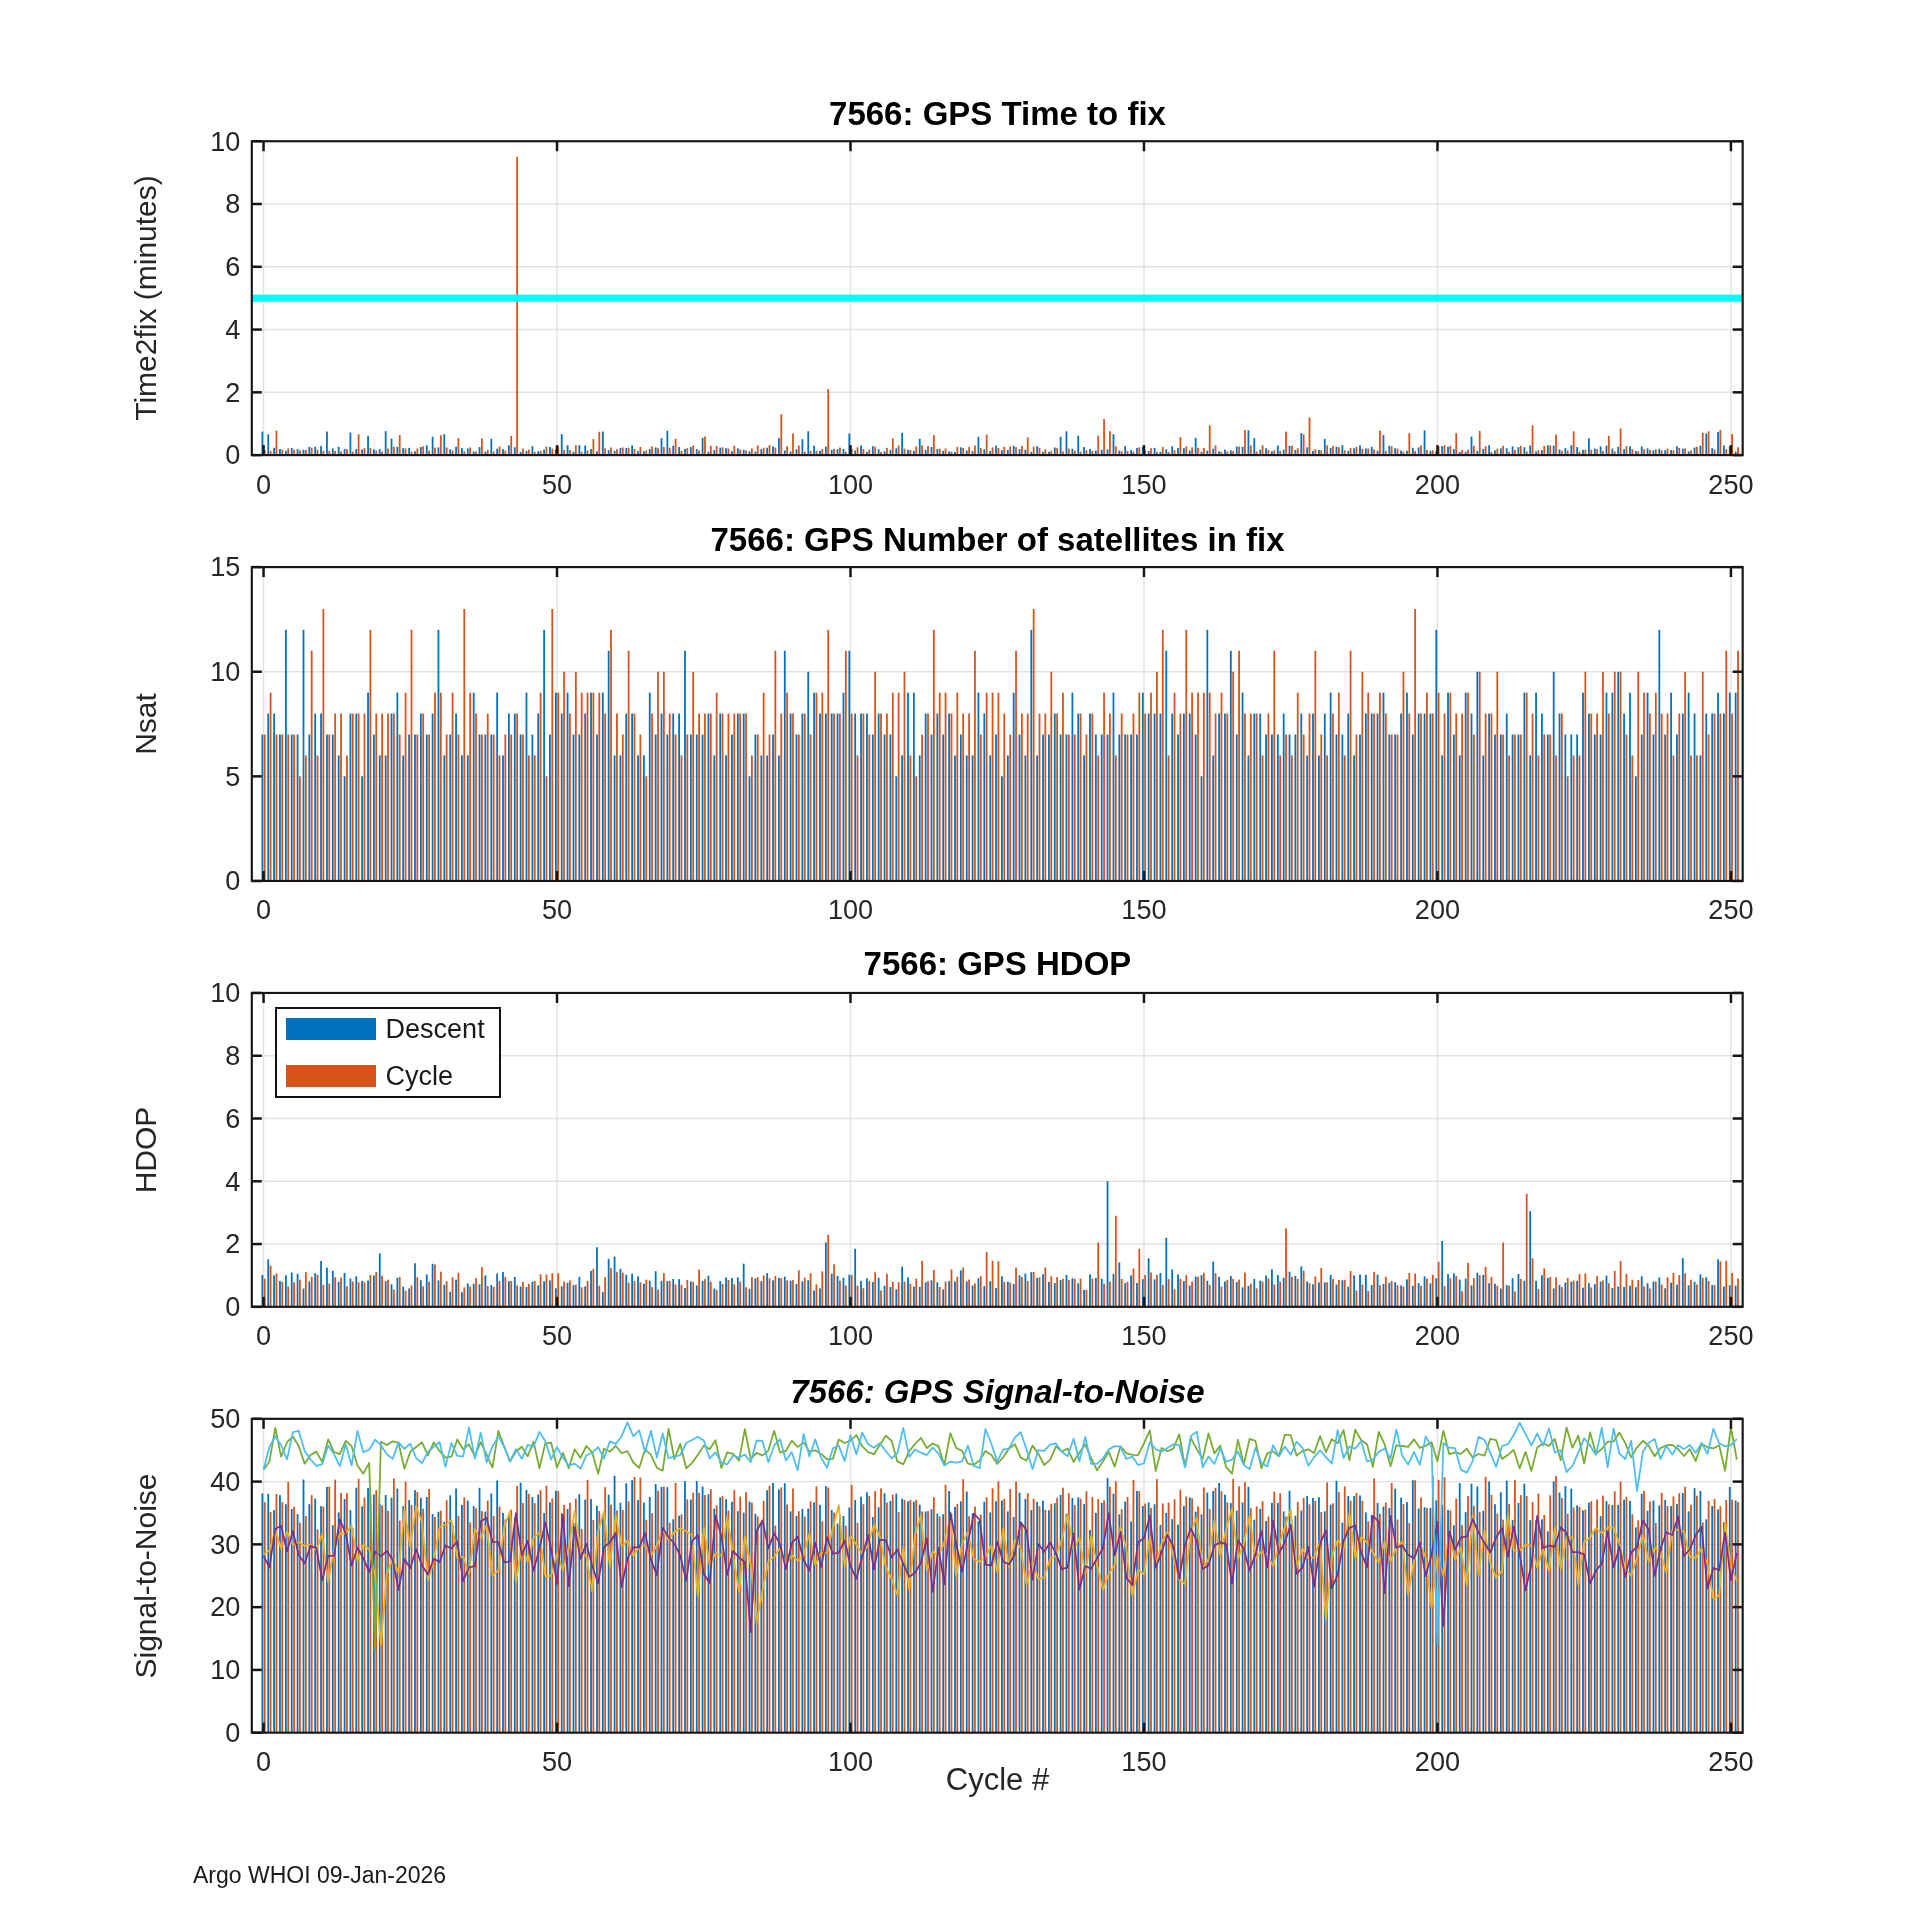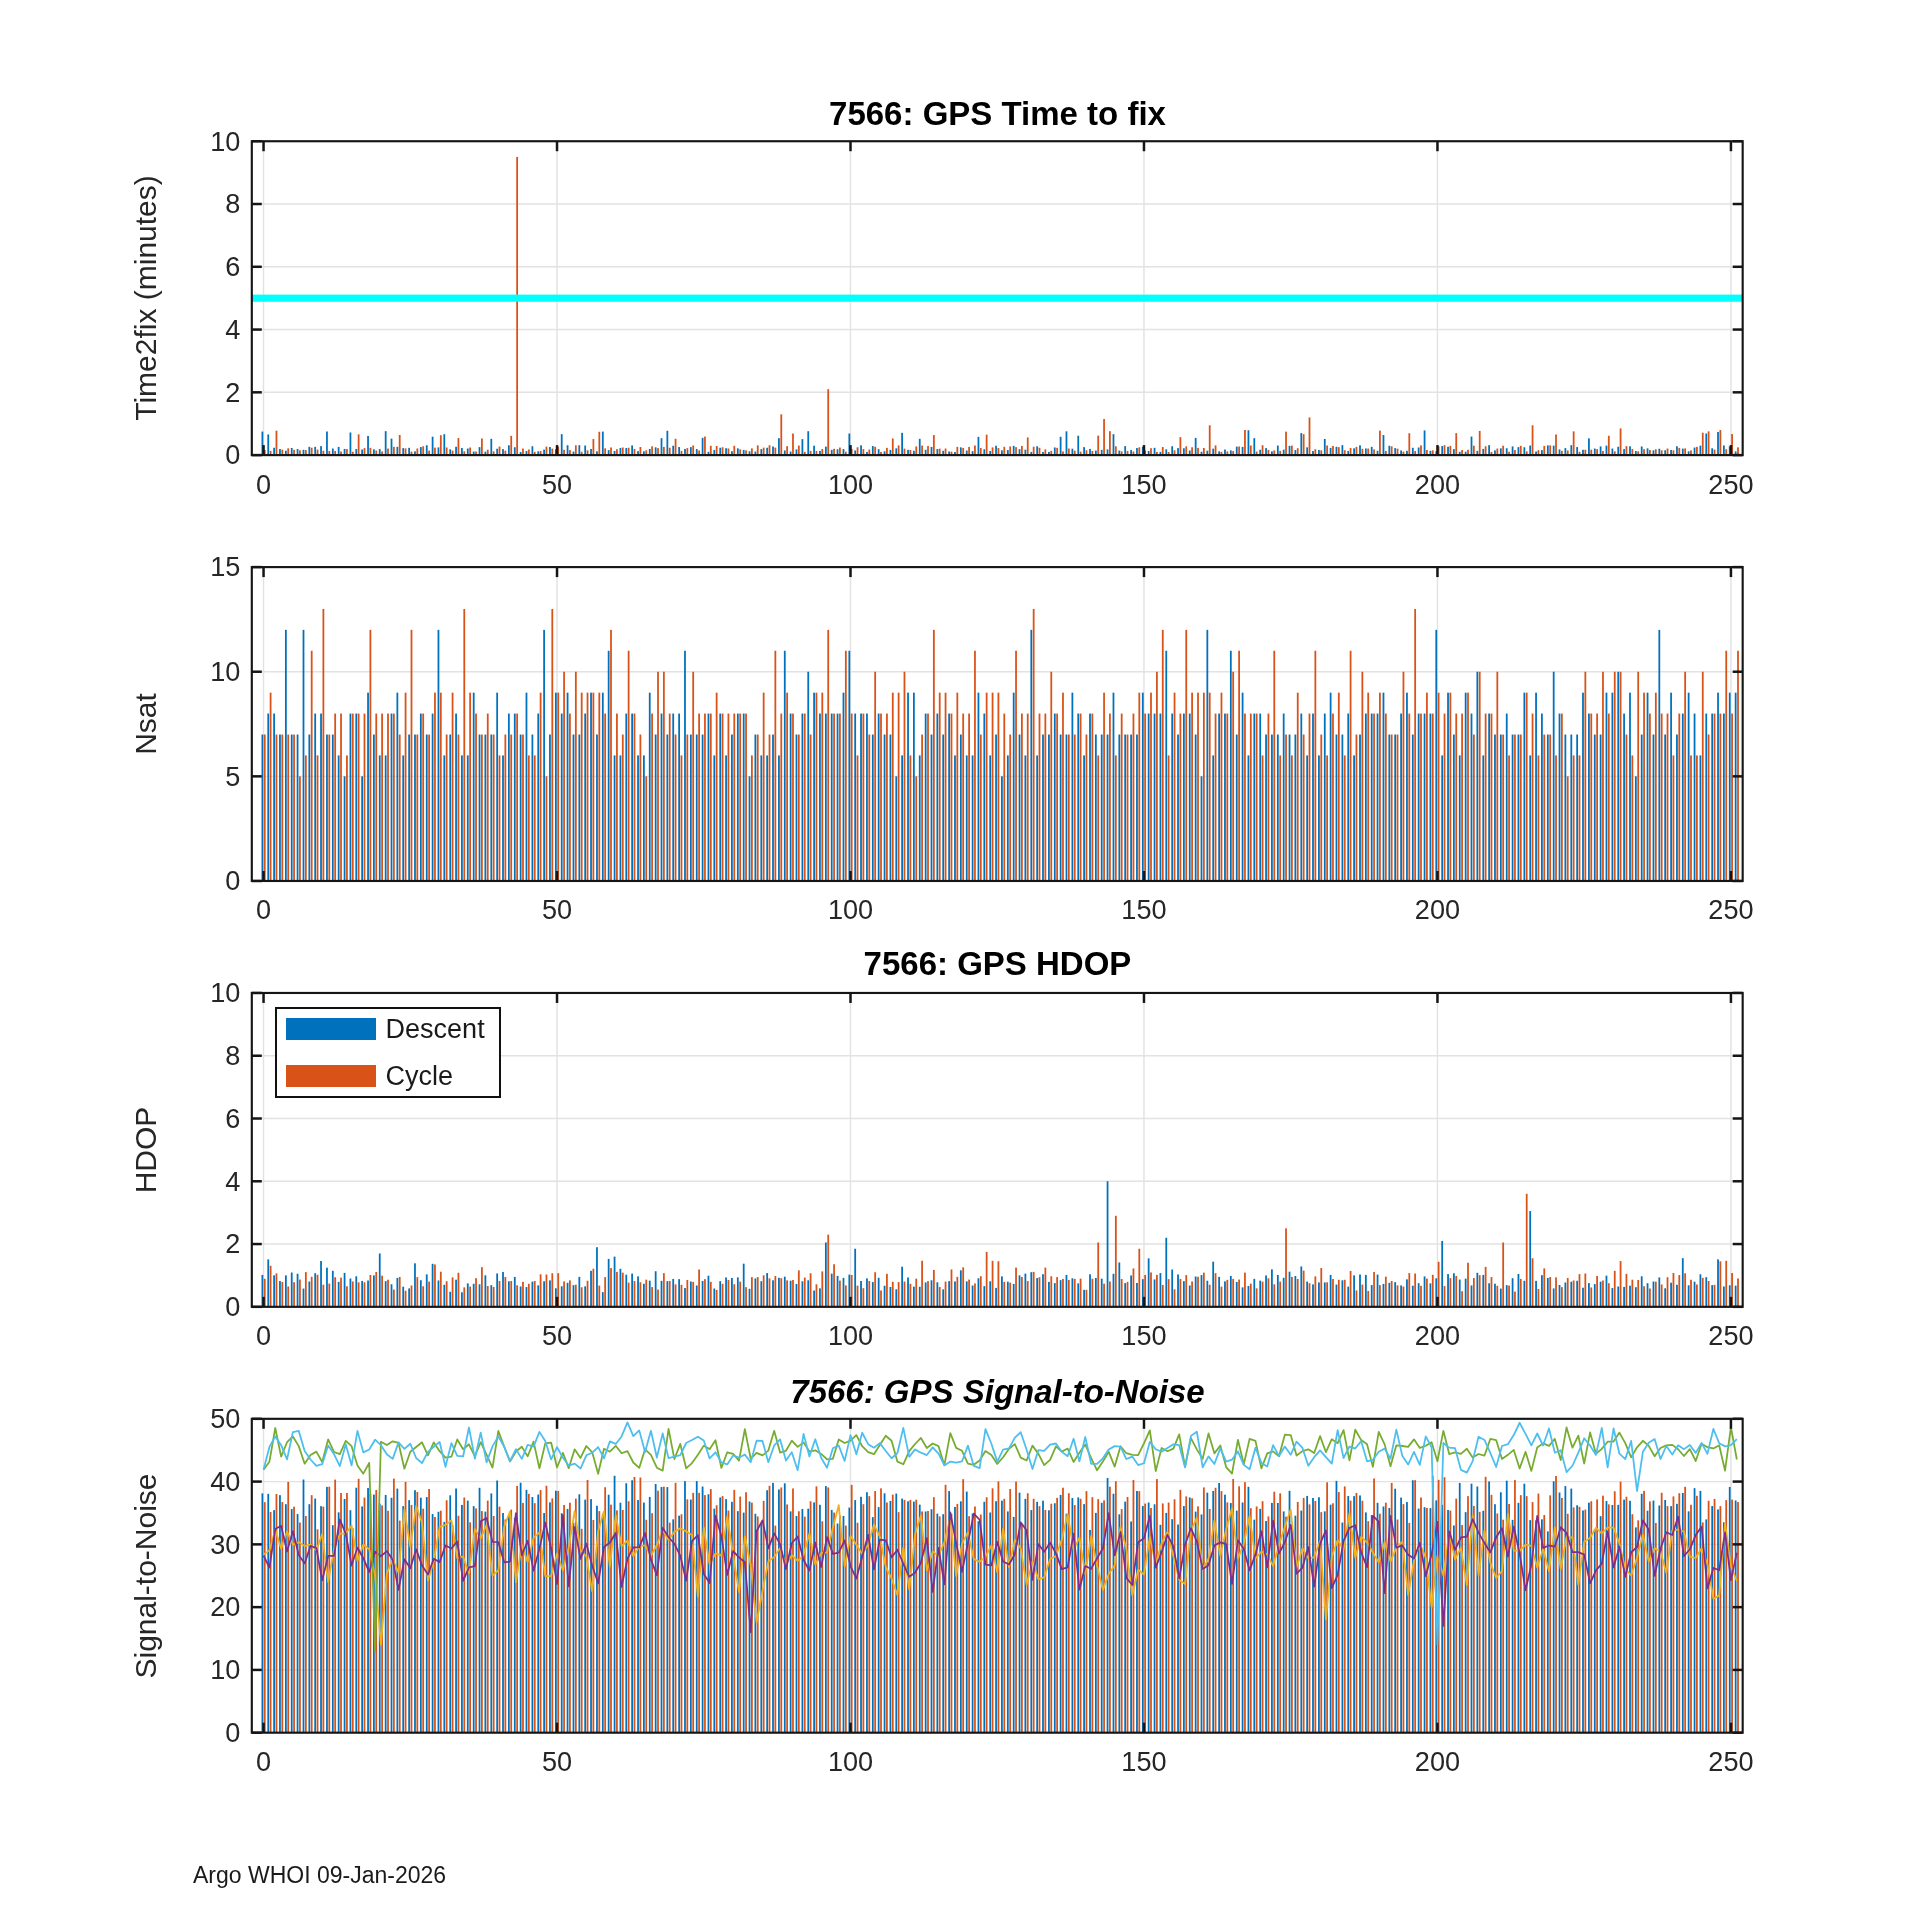--- a/index.html
+++ b/index.html
@@ -2272,34 +2272,36 @@
           <line x1="2443" x2="2429" y1="2077" y2="2077" stroke="#151515" stroke-width="3.5"></line>
           <text x="337" y="2090" text-anchor="end">40</text>
           <line x1="353" x2="367" y1="1989" y2="1989" stroke="#151515" stroke-width="3.5"></line>
           <line x1="2443" x2="2429" y1="1989" y2="1989" stroke="#151515" stroke-width="3.5"></line>
           <text x="337" y="2002" text-anchor="end">50</text>
         </g>
       </g>
     </svg>
 
   <div class="title t0">7566: GPS Time to fix</div>
+  <div class="title t1">7566: GPS Number of satellites in fix</div>
   <div class="title t2">7566: GPS HDOP</div>
   <div class="title t3">7566: GPS Signal-to-Noise</div>
 
   <div class="ylab y0">Time2fix (minutes)</div>
   <div class="ylab y1">Nsat</div>
   <div class="ylab y2">HDOP</div>
   <div class="ylab y3">Signal-to-Noise</div>
 
   <div class="legend">
     <div class="legend-row">
       <span class="swatch" style="background:#0072BD"></span>
       <span class="legend-label">Descent</span>
     </div>
     <div class="legend-row">
       <span class="swatch" style="background:#D95319"></span>
       <span class="legend-label">Cycle</span>
     </div>
   </div>
 
+  <div class="xlab">Cycle #</div>
   <div class="footer">Argo WHOI 09-Jan-2026</div>
 </div>
 
 
 </body></html>

